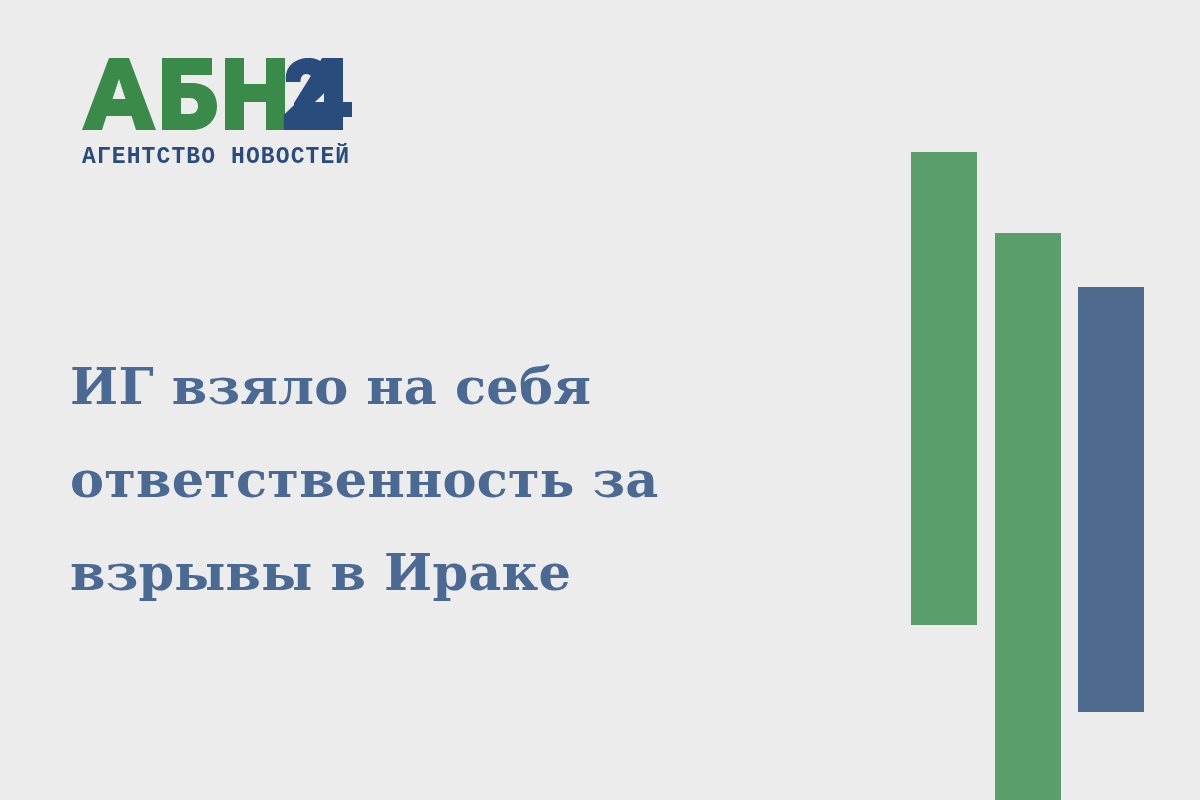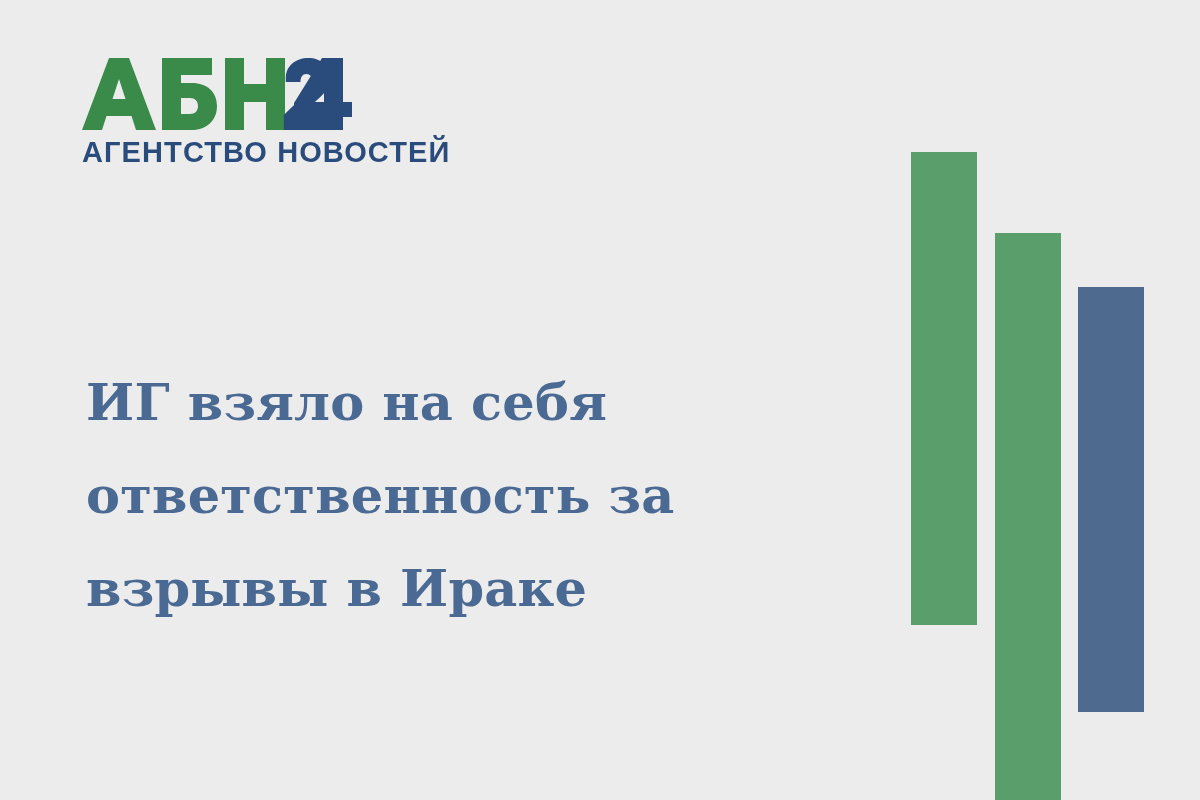--- a/index.html
+++ b/index.html
@@ -58,37 +58,37 @@
     position: absolute;
     left: 82px;
     top: 58px;
     width: 290px;
   }
   .logo-mark {
     display: block;
   }
   .logo-tagline {
     display: block;
-    margin-top: 8px;
-    font-family: Liberation Sans, sans-serif;
-    font-size: 29px;
+    margin-top: 16px;
+    font-family: Liberation Mono, monospace;
+    font-size: 23px;
     font-weight: 700;
     letter-spacing: 1.1px;
     color: #2a4c7d;
     line-height: 1;
     white-space: nowrap;
   }
 
   
   .headline {
     position: absolute;
     left: 70px;
     top: 340px;
     width: 810px;
-    margin: 16px;
+    margin: 0;
     font-family: "DejaVu Serif", "Liberation Serif", serif;
     font-size: 51px;
     font-weight: 700;
     line-height: 93px;
     letter-spacing: 0.2px;
     color: #4a6a94;
   }
 </style>
 </head>
 <body style="background: rgb(236, 236, 236);">

